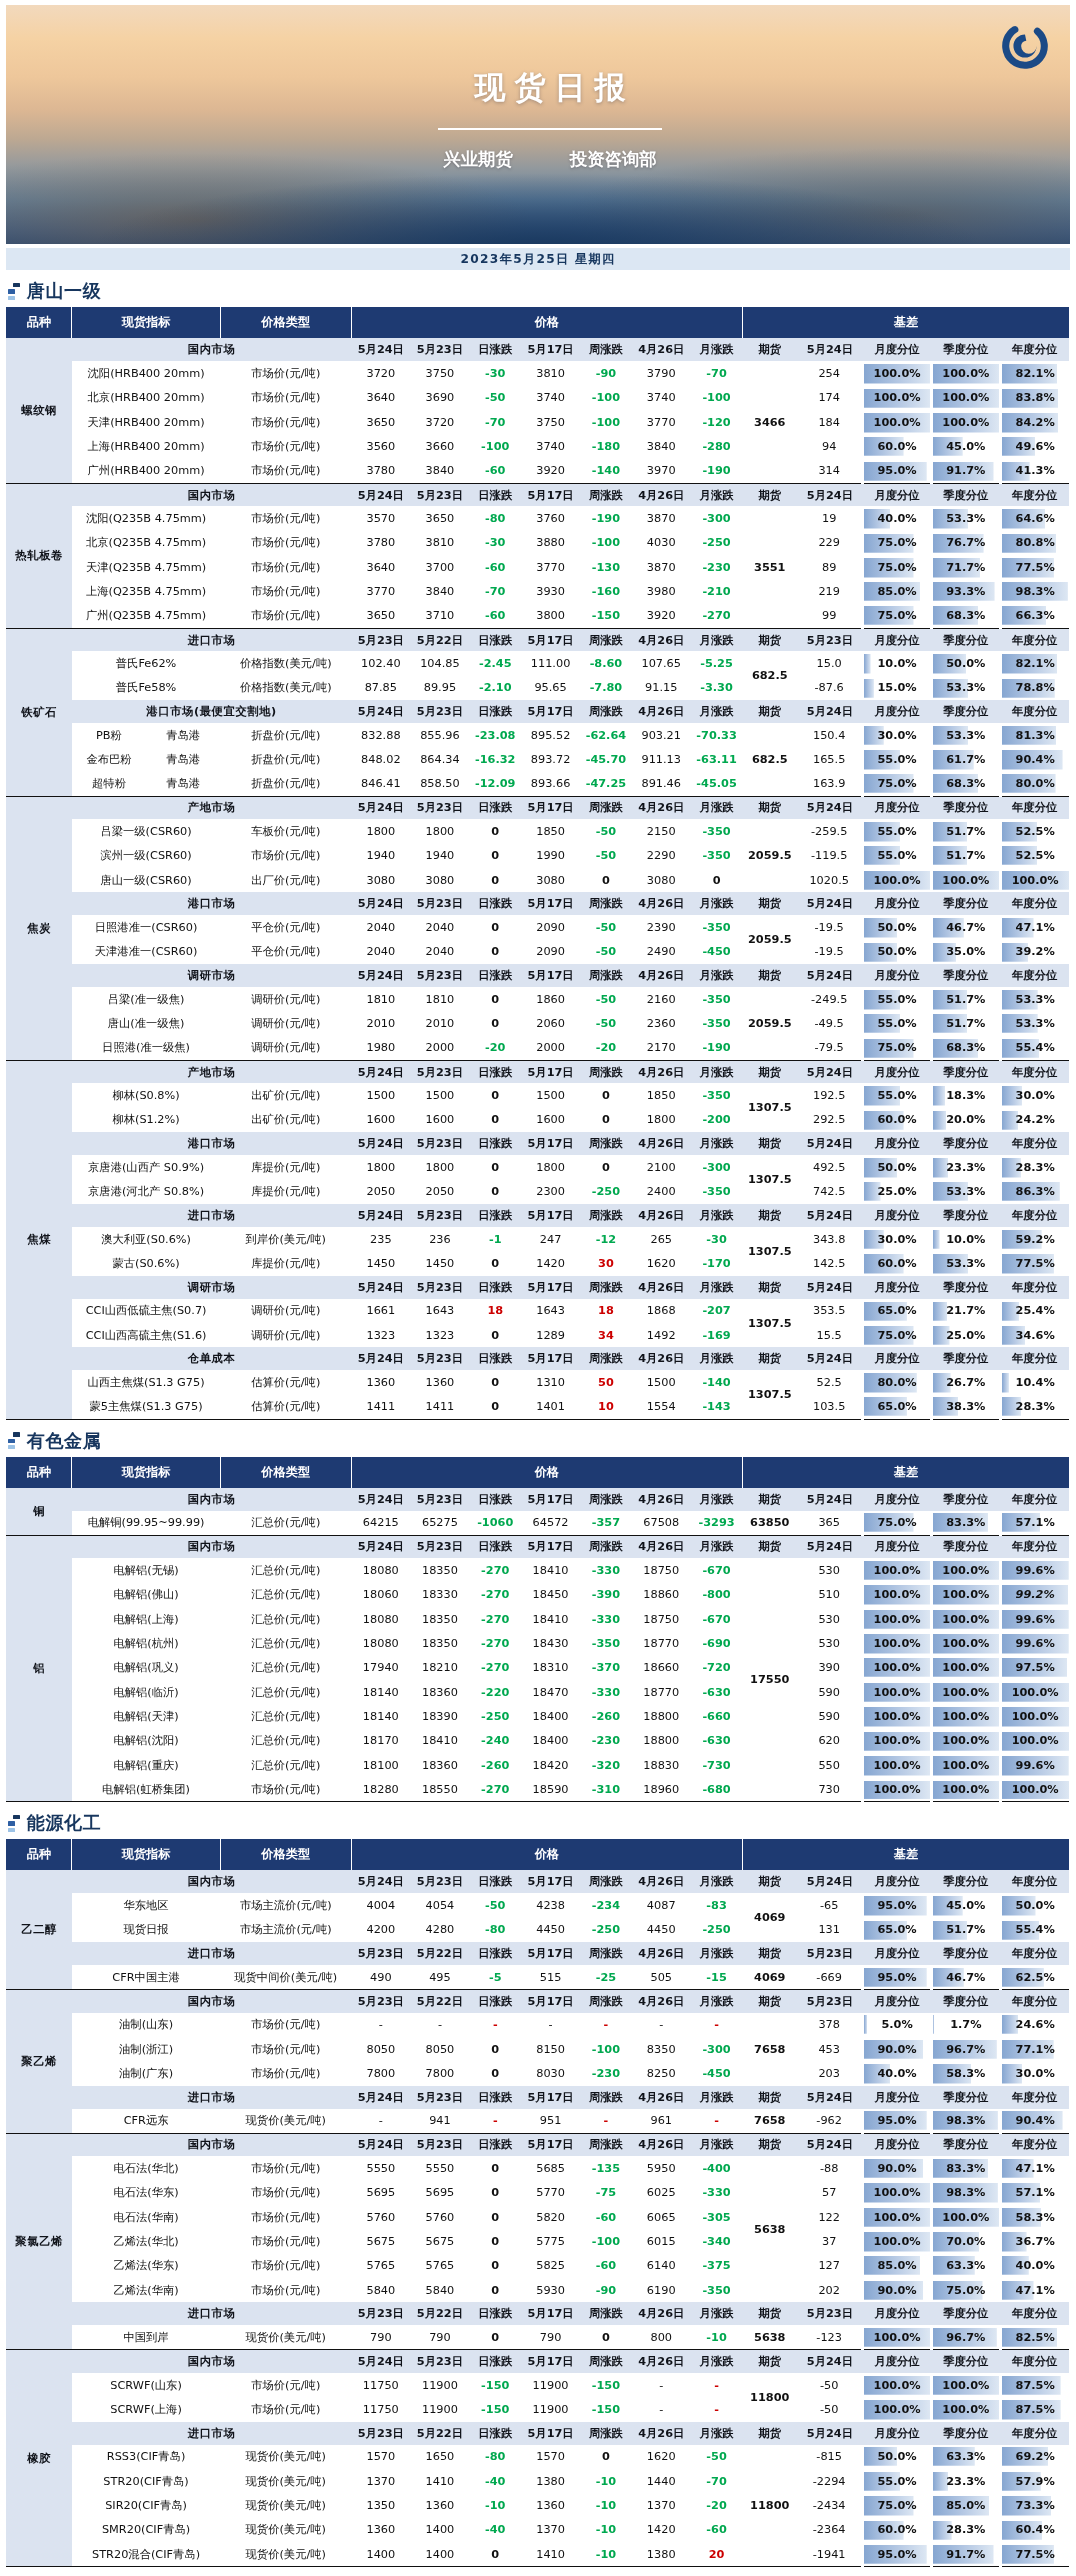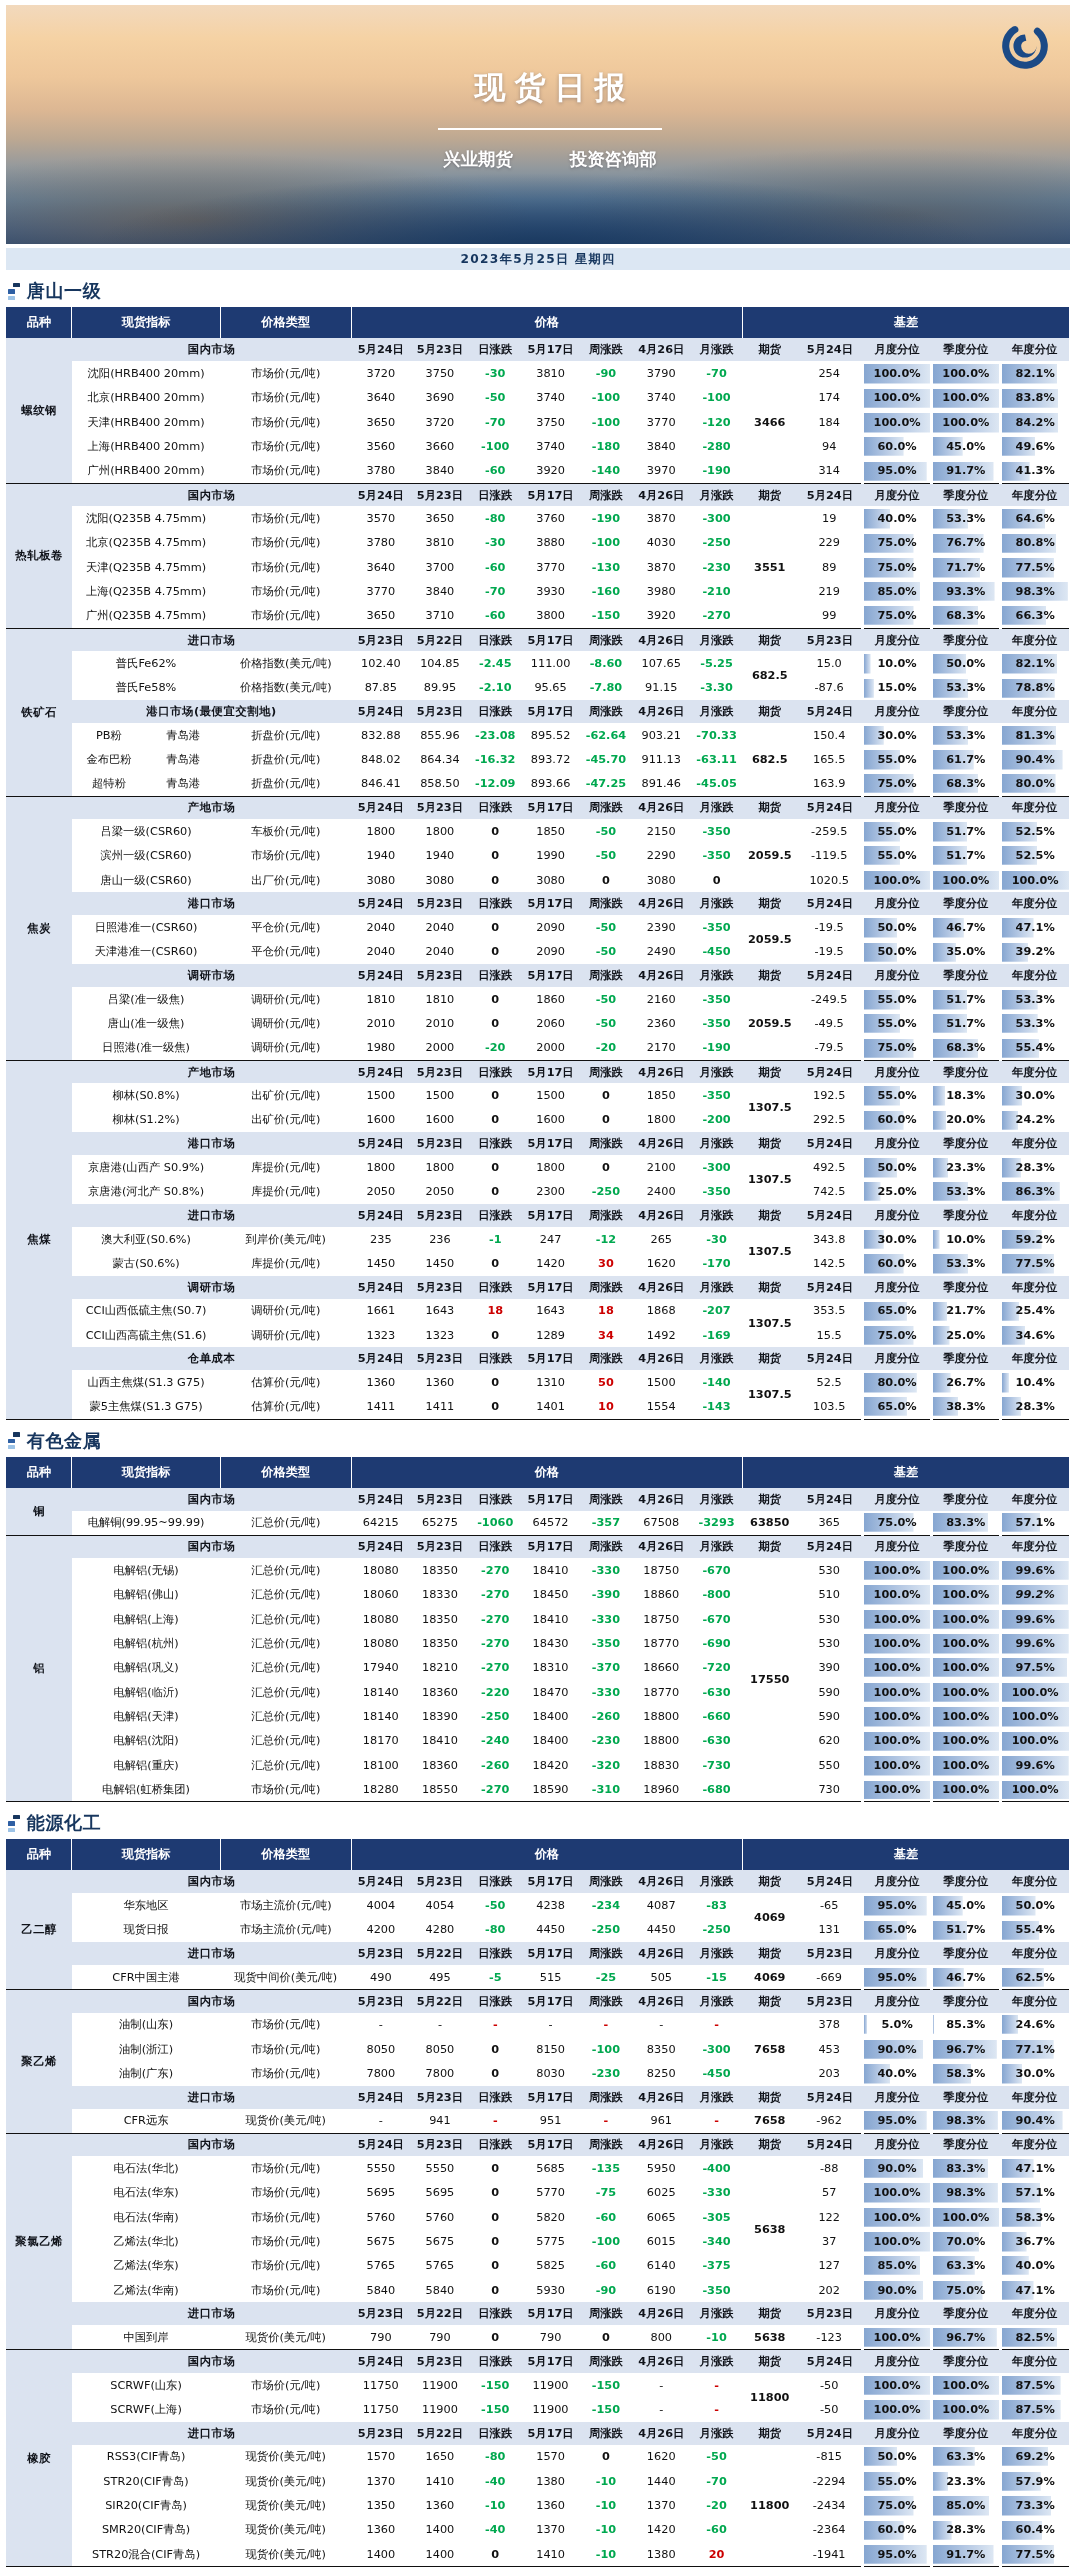--- a/index.html
+++ b/index.html
@@ -1228,21 +1228,21 @@
             <td>-</td>
             <td>-</td>
             <td class="chg pos">-</td>
             <td>-</td>
             <td class="chg pos">-</td>
             <td>-</td>
             <td class="chg pos">-</td>
             <td class="fut" rowspan="3">7658</td>
             <td>378</td>
             <td class="pct" style="background-size: 5% 78%;">5.0%</td>
-            <td class="pct" style="background-size: 1.7% 78%;">85.3%</td>
+            <td class="pct" style="background-size: 1.7% 78%;">1.7%</td>
             <td class="pct" style="background-size: 24.6% 78%;">24.6%</td>
           </tr>
           <tr class="data-row">
             <td class="ind-cell">油制(浙江)</td>
             <td>市场价(元/吨)</td>
             <td>8050</td>
             <td>8050</td>
             <td class="chg zero">0</td>
             <td>8150</td>
             <td class="chg neg">-100</td>

